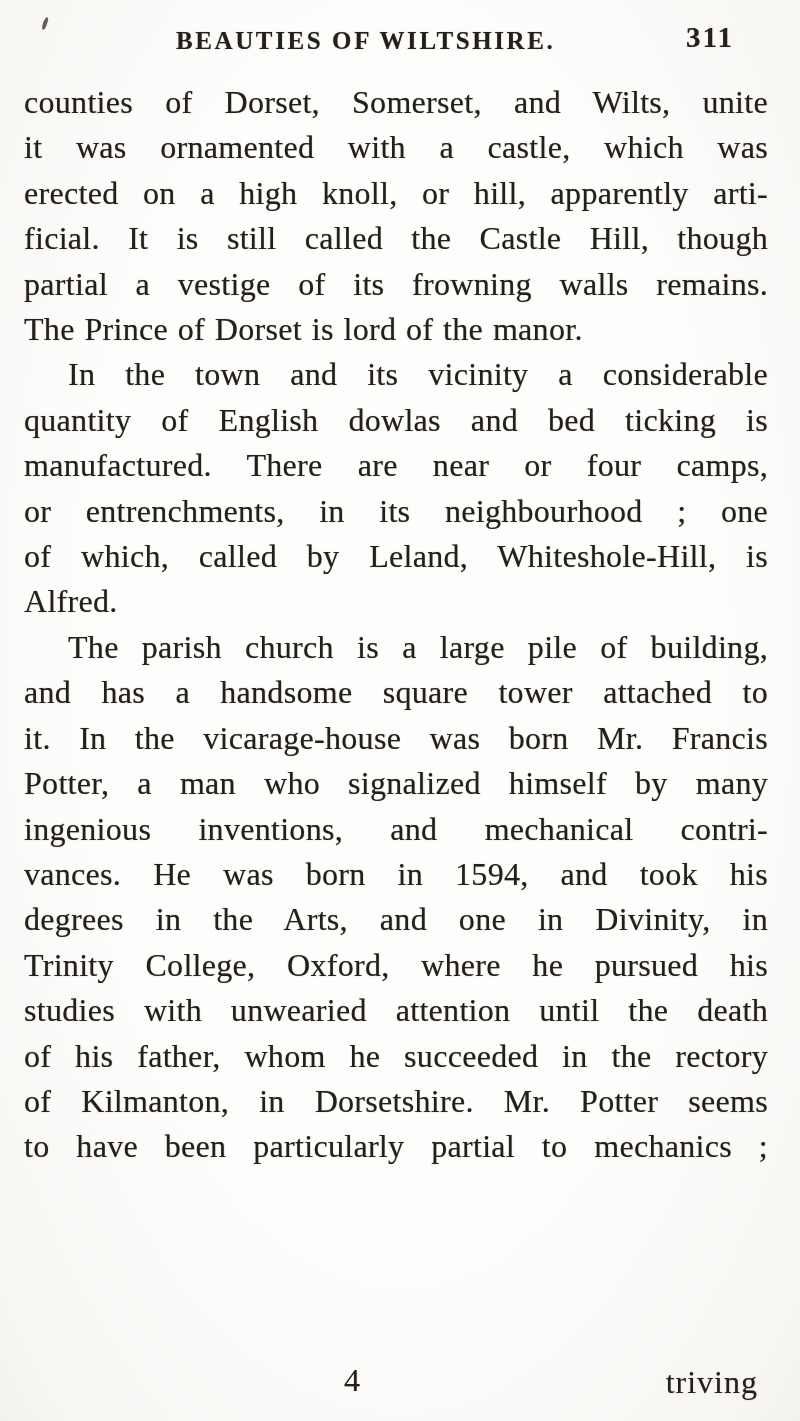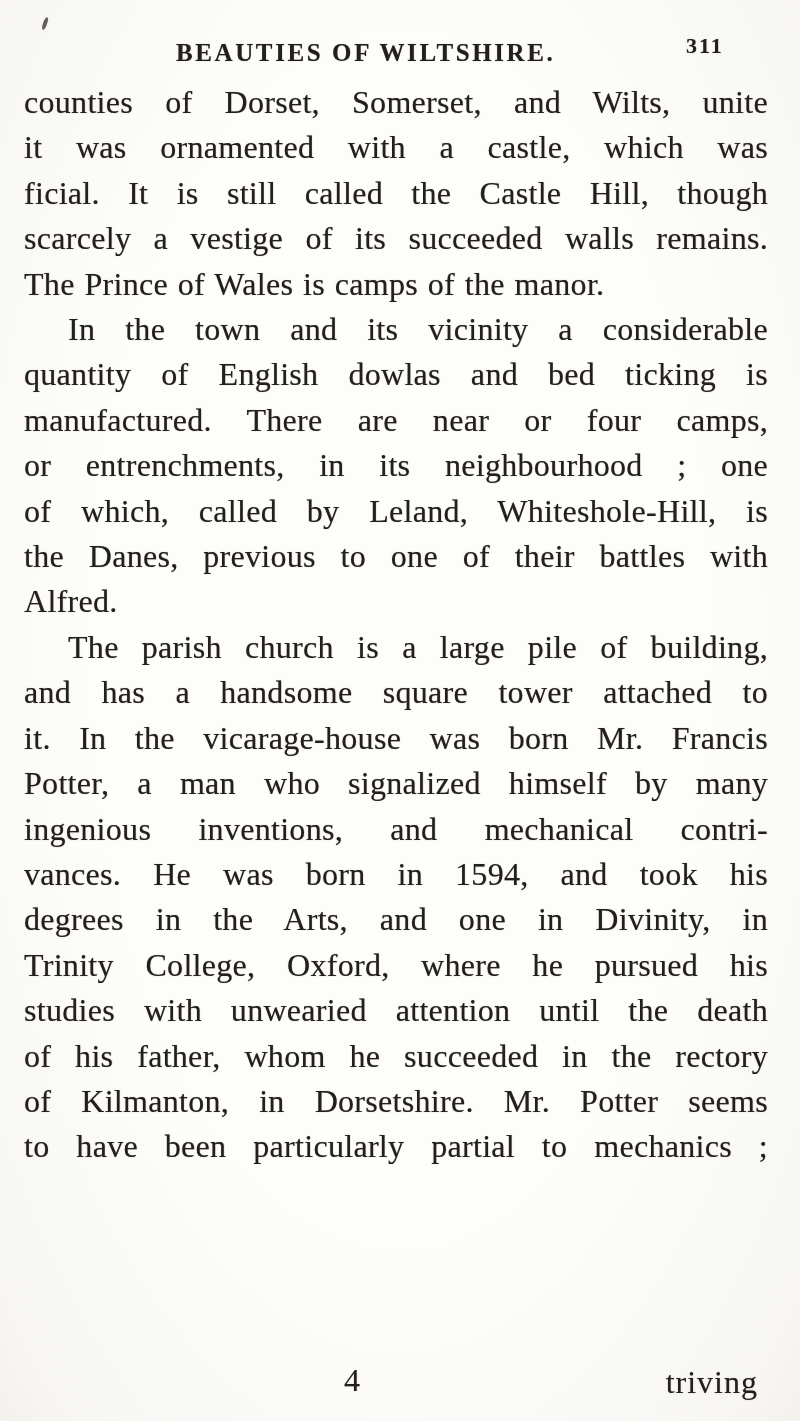--- a/index.html
+++ b/index.html
@@ -17,36 +17,36 @@
     position: absolute;
     left: 43px; top: 17px;
     width: 4px; height: 13px;
     background: #4a443e;
     border-radius: 60% 40% 50% 50%;
     transform: rotate(18deg);
     opacity: .85;
   }
   .running-header {
     position: absolute;
-    top: 12px; left: 0; right: 0;
+    top: 0; left: 0; right: 0;
     height: 70px;
   }
   .header-title {
     position: absolute;
     left: 176px; top: 27px;
     font-size: 25px;
     font-weight: bold;
     letter-spacing: 2.6px;
     white-space: nowrap;
     text-shadow: 0 0 1px rgba(30,25,20,.45);
   }
   .page-number {
     position: absolute;
     left: 686px; top: 21px;
-    font-size: 22px;
+    font-size: 29px;
     letter-spacing: 2px;
     font-weight: bold;
     text-shadow: 0 0 1px rgba(30,25,20,.4);
   }
   .text-block {
     position: absolute;
     top: 80px; left: 24px;
     width: 744px;
   }
   .para { margin: 0; padding: 0; }
@@ -87,32 +87,32 @@
   <div class="running-header">
     <span class="header-title">BEAUTIES OF WILTSHIRE.</span>
     <span class="page-number">311</span>
   </div>
 
   <div class="text-block">
 
     <div class="para">
       <div class="line">counties of Dorset, Somerset, and Wilts, unite</div>
       <div class="line">it was ornamented with a castle, which was</div>
+      <div class="line">erected on a high knoll, or hill, apparently arti-</div>
       <div class="line">ficial. It is still called the Castle Hill, though</div>
-      <div class="line">scarcely a vestige of its succeeded walls remains.</div>
-      <div class="line end">The Prince of Wales is camps of the manor.</div>
+      <div class="line">partial a vestige of its frowning walls remains.</div>
+      <div class="line end">The Prince of Dorset is lord of the manor.</div>
     </div>
 
     <div class="para">
       <div class="line indent">In the town and its vicinity a considerable</div>
       <div class="line">quantity of English dowlas and bed ticking is</div>
       <div class="line">manufactured. There are near or four camps,</div>
       <div class="line">or entrenchments, in its neighbourhood ; one</div>
       <div class="line">of which, called by Leland, Whiteshole-Hill, is</div>
-      <div class="line">the Danes, previous to one of their battles with</div>
       <div class="line end">Alfred.</div>
     </div>
 
     <div class="para">
       <div class="line indent">The parish church is a large pile of building,</div>
       <div class="line">and has a handsome square tower attached to</div>
       <div class="line">it. In the vicarage-house was born Mr. Francis</div>
       <div class="line">Potter, a man who signalized himself by many</div>
       <div class="line">ingenious inventions, and mechanical contri-</div>
       <div class="line">vances. He was born in 1594, and took his</div>

